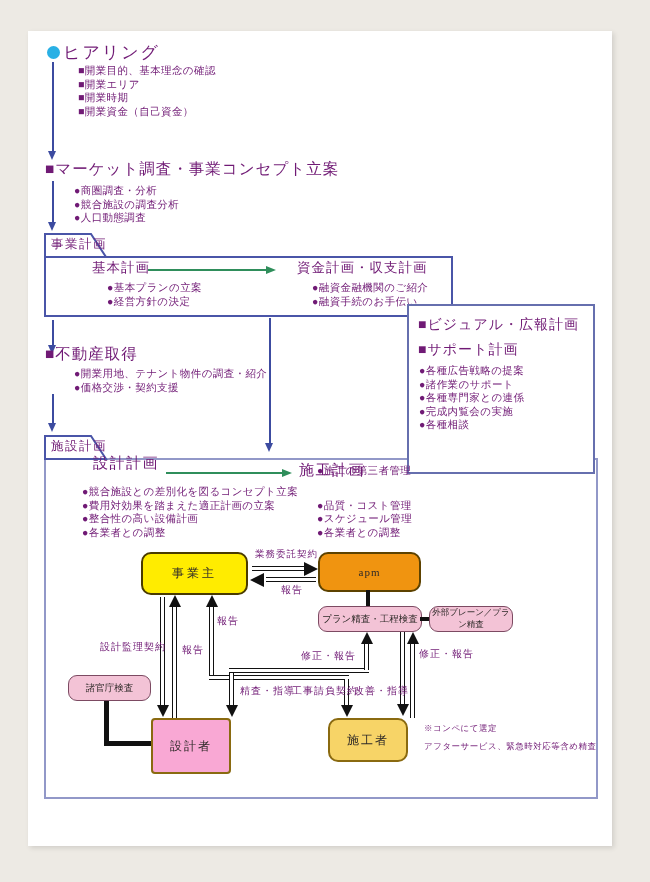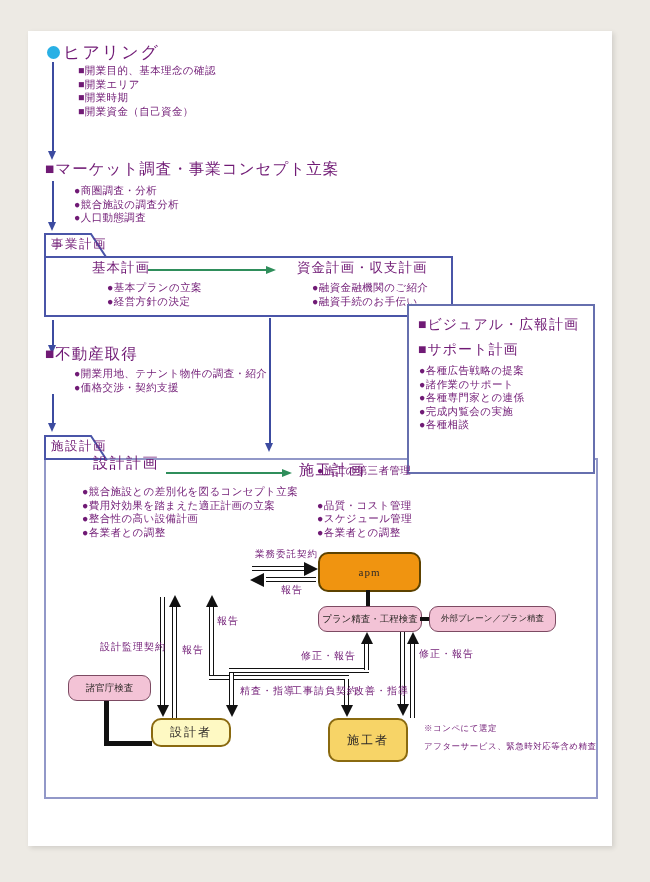--- a/index.html
+++ b/index.html
@@ -108,37 +108,40 @@
   <div class="t" style="left:299px;top:461px;font-size:15px;letter-spacing:1.5px;">施工計画</div>
   <div class="t item" style="left:82px;top:485px;">●競合施設との差別化を図るコンセプト立案</div>
   <div class="t item" style="left:82px;top:498.5px;">●費用対効果を踏まえた適正計画の立案</div>
   <div class="t item" style="left:82px;top:512px;">●整合性の高い設備計画</div>
   <div class="t item" style="left:82px;top:525.5px;">●各業者との調整</div>
   <div class="t item" style="left:317px;top:464px;">●施工の第三者管理</div>
   <div class="t item" style="left:317px;top:498.5px;">●品質・コスト管理</div>
   <div class="t item" style="left:317px;top:512px;">●スケジュール管理</div>
   <div class="t item" style="left:317px;top:525.5px;">●各業者との調整</div>
 
+  <div class="node" style="left:141px;top:552px;width:107px;height:43px;background:#ffec00;border:2px solid #4a3b00;border-radius:10px;">
+    <span style="font-size:12px;letter-spacing:3px;">事業主</span>
+  </div>
   <div class="node" style="left:318px;top:552px;width:103px;height:40px;background:#f09410;border:2px solid #5d4200;border-radius:10px;">
     <span style="font-size:11px;letter-spacing:1px;">apm</span>
   </div>
 
   <div class="t lbl" style="left:255px;top:549px;font-size:9.5px;">業務委託契約</div>
   <div class="dl-h" style="left:252px;top:566px;width:54px;"></div>
   <div class="kh-r" style="left:304px;top:561.5px;"></div>
   <div class="dl-h" style="left:266px;top:577px;width:50px;"></div>
   <div class="kh-l" style="left:250px;top:572.5px;"></div>
   <div class="t lbl" style="left:281px;top:584px;">報告</div>
 
   <div class="blk" style="left:366px;top:590px;width:4px;height:18px;"></div>
   <div class="node" style="left:318px;top:606px;width:104px;height:26px;background:#f3c3d6;border:1.5px solid #7c4a62;border-radius:9px;">
     <span style="font-size:9.5px;">プラン精査・工程検査</span>
   </div>
   <div class="blk" style="left:420px;top:617px;width:10px;height:4px;"></div>
-  <div class="node" style="left:429px;top:606px;width:127px;height:26px;background:#f3c3d6;border:1.5px solid #7c4a62;border-radius:9px;">
+  <div class="node" style="left:429px;top:606px;width:84px;height:26px;background:#f3c3d6;border:1.5px solid #7c4a62;border-radius:9px;">
     <span style="font-size:8.5px;">外部ブレーン／プラン精査</span>
   </div>
 
   <div class="dl-v" style="left:160px;top:597px;height:110px;"></div>
   <div class="kh-d" style="left:156.5px;top:705px;"></div>
   <div class="dl-v" style="left:172px;top:607px;height:111px;"></div>
   <div class="kh-u" style="left:168.5px;top:595px;"></div>
   <div class="t lbl" style="left:100px;top:641px;">設計監理契約</div>
   <div class="t lbl" style="left:182px;top:644px;">報告</div>
 
@@ -164,21 +167,21 @@
   <div class="kh-u" style="left:406.5px;top:632px;"></div>
   <div class="t lbl" style="left:354px;top:685px;">改善・指導</div>
   <div class="t lbl" style="left:419px;top:648px;">修正・報告</div>
 
   <div class="node" style="left:68px;top:675px;width:83px;height:26px;background:#f3c3d6;border:1.5px solid #7c4a62;border-radius:9px;">
     <span style="font-size:9.5px;">諸官庁検査</span>
   </div>
   <div class="blk" style="left:104px;top:701px;width:5px;height:45px;"></div>
   <div class="blk" style="left:104px;top:741px;width:48px;height:5px;"></div>
 
-  <div class="node" style="left:151px;top:718px;width:80px;height:29px;background:#fef9c3;border:2px solid #8a6a10;border-radius:10px;">
+  <div class="node" style="left:151px;top:718px;width:80px;height:56px;background:#f9a8d4;border:2px solid #8a6a10;border-radius:4px;">
     <span style="font-size:12px;letter-spacing:2px;">設計者</span>
   </div>
   <div class="node" style="left:328px;top:718px;width:80px;height:44px;background:#f7d467;border:2px solid #8a6a10;border-radius:10px;">
     <span style="font-size:12px;letter-spacing:2px;">施工者</span>
   </div>
 
   <div class="t" style="left:424px;top:723px;font-size:8.5px;letter-spacing:0.5px;">※コンペにて選定</div>
   <div class="t" style="left:424px;top:741px;font-size:8.5px;letter-spacing:0.5px;">アフターサービス、緊急時対応等含め精査</div>
 </div>
 

